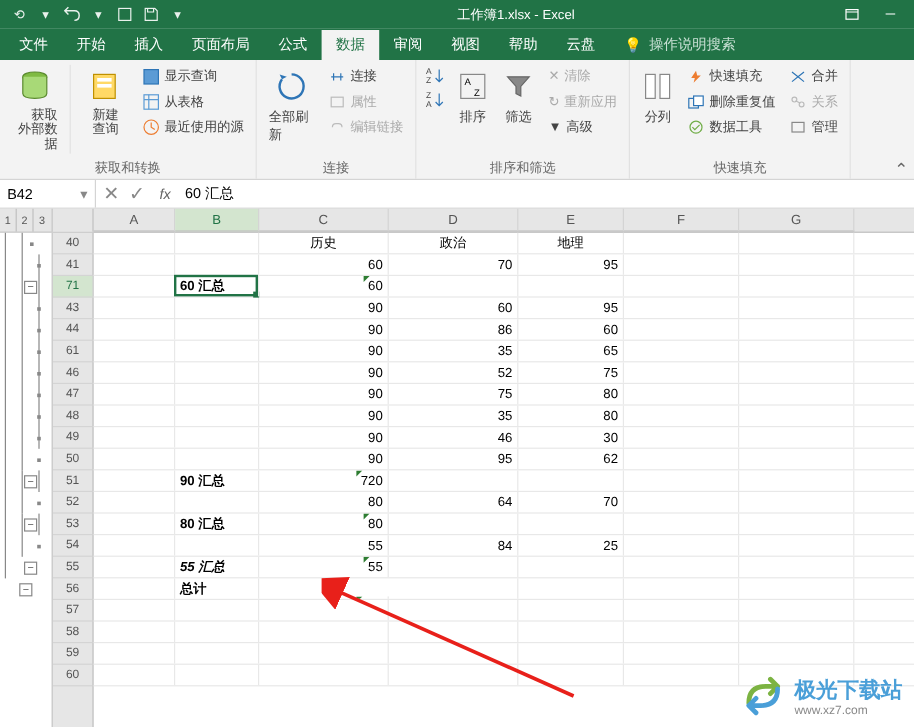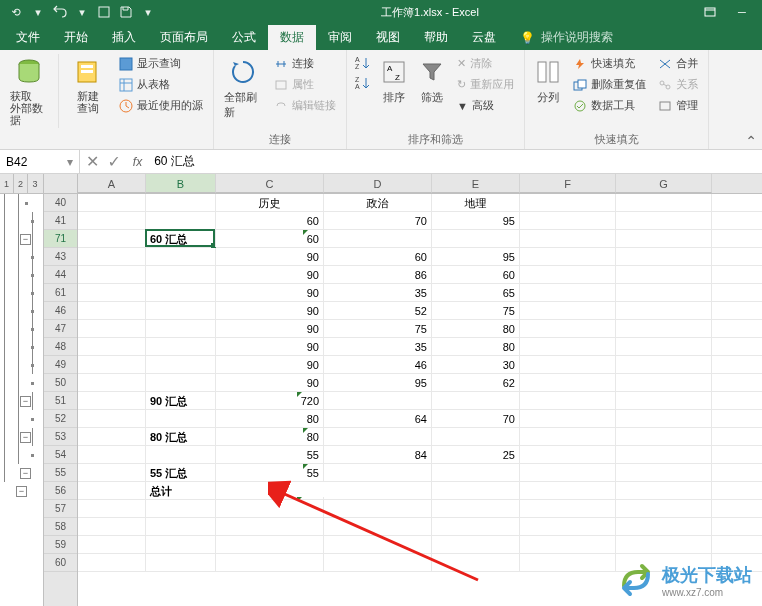--- a/index.html
+++ b/index.html
@@ -139,21 +139,21 @@
 <div class="ribbon">
   <div class="rgroup">
     <div class="rgroup-content">
       <div class="bigbtn">
         <span class="icon">
             <svg width="28" height="28">
               <ellipse cx="14" cy="6" rx="10" ry="4" fill="#7fba42" stroke="#5a8a2e"></ellipse>
               <path d="M4 6 L4 20 Q4 24 14 24 Q24 24 24 20 L24 6" fill="#a8d977" stroke="#5a8a2e"></path>
             </svg>
           </span>
-        <span style="white-space:pre-line;text-align:left;line-height:1.1">获取
+        <span style="white-space:pre-line;text-align:right;line-height:1.1">获取
 外部数据</span>
       </div>
       <div style="width:1px;background:#e1e1e1;margin:0 2px"></div>
       <div class="bigbtn">
         <span class="icon">
             <svg width="28" height="28">
               <rect x="4" y="4" width="18" height="20" fill="#ffd966" stroke="#bf9000"></rect>
               <rect x="7" y="7" width="12" height="3" fill="#fff"></rect>
               <rect x="7" y="12" width="12" height="3" fill="#fff"></rect>
             </svg>
@@ -178,20 +178,21 @@
           </div>
         <div class="smallbtn">
             <svg width="14" height="14">
               <circle cx="7" cy="7" r="6" fill="none" stroke="#ed7d31"></circle>
               <path d="M7 3 L7 7 L10 9" stroke="#ed7d31" fill="none"></path>
             </svg>
             <span>最近使用的源</span>
           </div>
       </div>
     </div>
+    <div class="rgroup-label">获取和转换</div>
   </div>
 
   <div class="rgroup">
     <div class="rgroup-content">
       <div class="bigbtn">
         <span class="icon">
             <svg width="28" height="28">
               <path d="M14 4 A10 10 0 1 1 6 8" fill="none" stroke="#2e75b6" stroke-width="2"></path>
               <path d="M4 4 L6 8 L10 6 Z" fill="#2e75b6"></path>
             </svg>
@@ -589,21 +590,21 @@
         <div class="cell cA" style="width: 68px;"></div>
         <div class="cell cB" style="width: 70px;"></div>
         <div class="cell cC num" style="width: 108px;">55</div>
         <div class="cell cD num" style="width: 108px;">84</div>
         <div class="cell cE num" style="width: 88px;">25</div>
         <div class="cell cF" style="width: 96px;"></div>
         <div class="cell cG" style="width: 96px;"></div>
       </div>
       <div class="cell-row">
         <div class="cell cA" style="width: 68px;"></div>
-        <div class="cell cB" style="width: 70px; position: relative; font-weight: bold;">55 汇总</div>
+        <div class="cell cB" style="width: 70px; position: relative; font-weight: bold; font-style: italic;">55 汇总</div>
         <div class="cell cC num tri" style="width: 108px; position: relative;">55</div>
         <div class="cell cD" style="width: 108px;"></div>
         <div class="cell cE" style="width: 88px;"></div>
         <div class="cell cF" style="width: 96px;"></div>
         <div class="cell cG" style="width: 96px;"></div>
       </div>
       <div class="cell-row">
         <div class="cell cA" style="width: 68px;"></div>
         <div class="cell cB bold" style="width: 70px; position: relative; font-weight: bold;">总计</div>
         <div class="cell cC num tri bold" style="width: 108px; position: relative; margin-top: 15px;">915</div>

